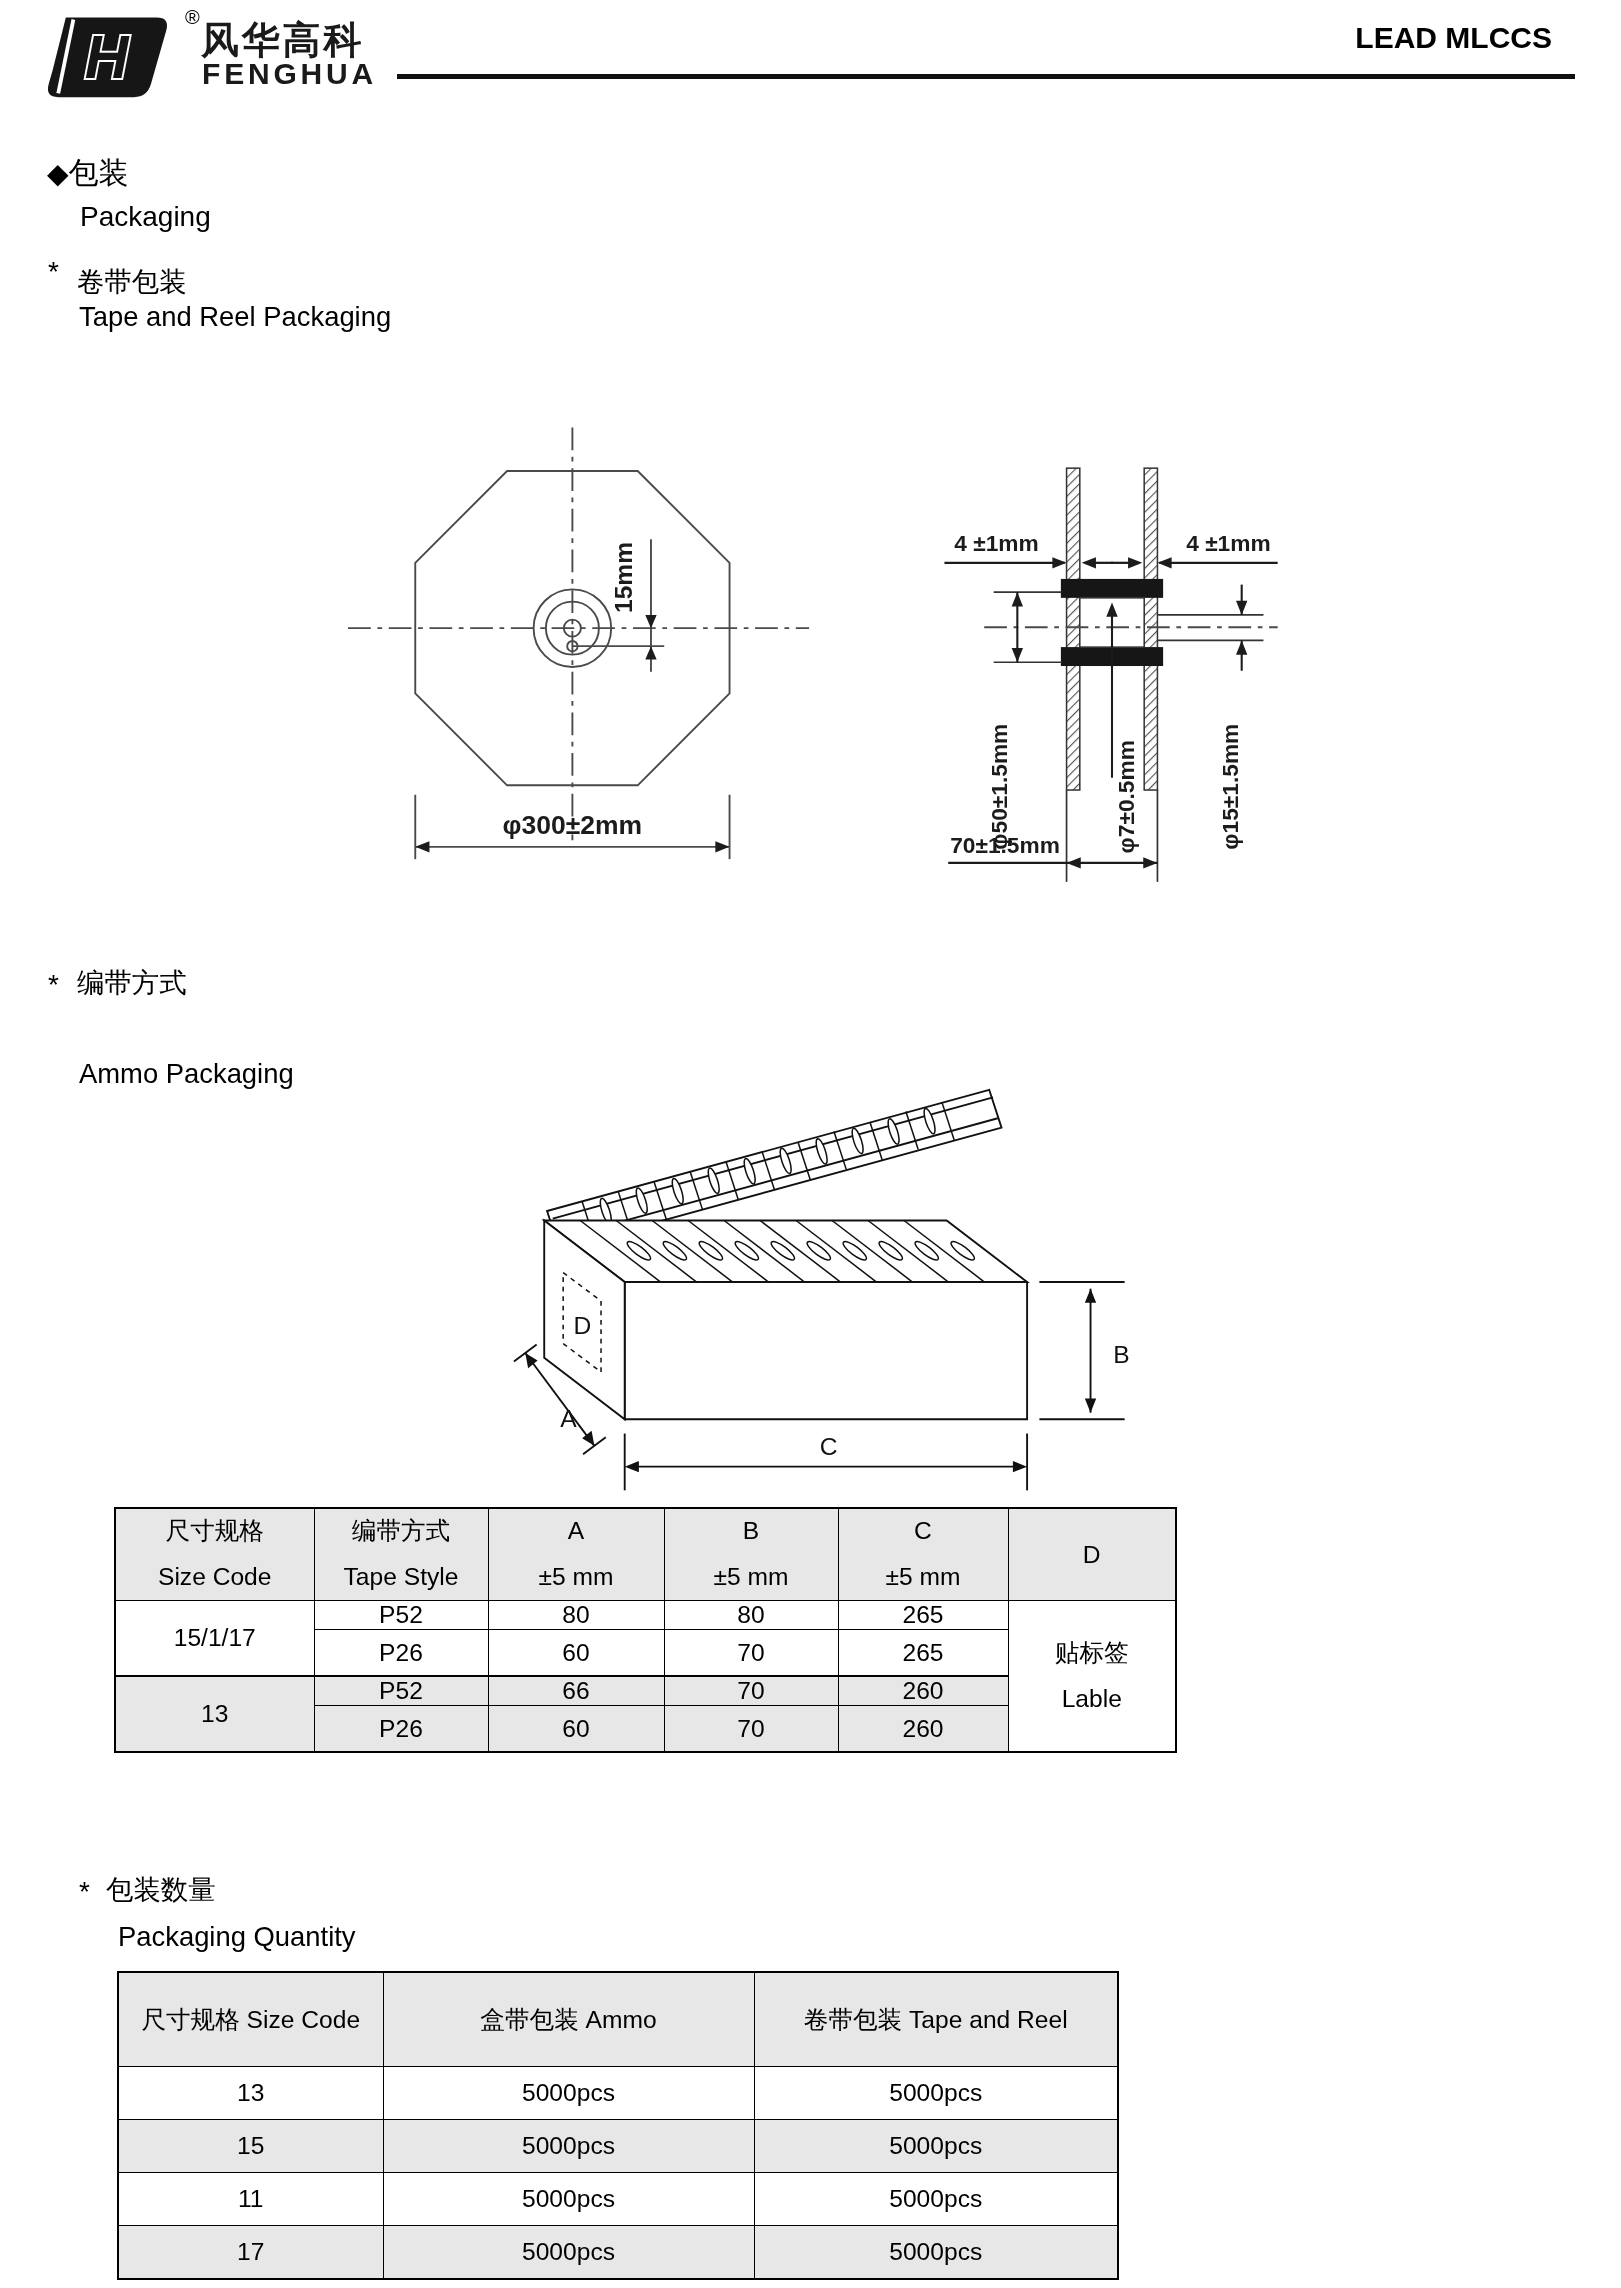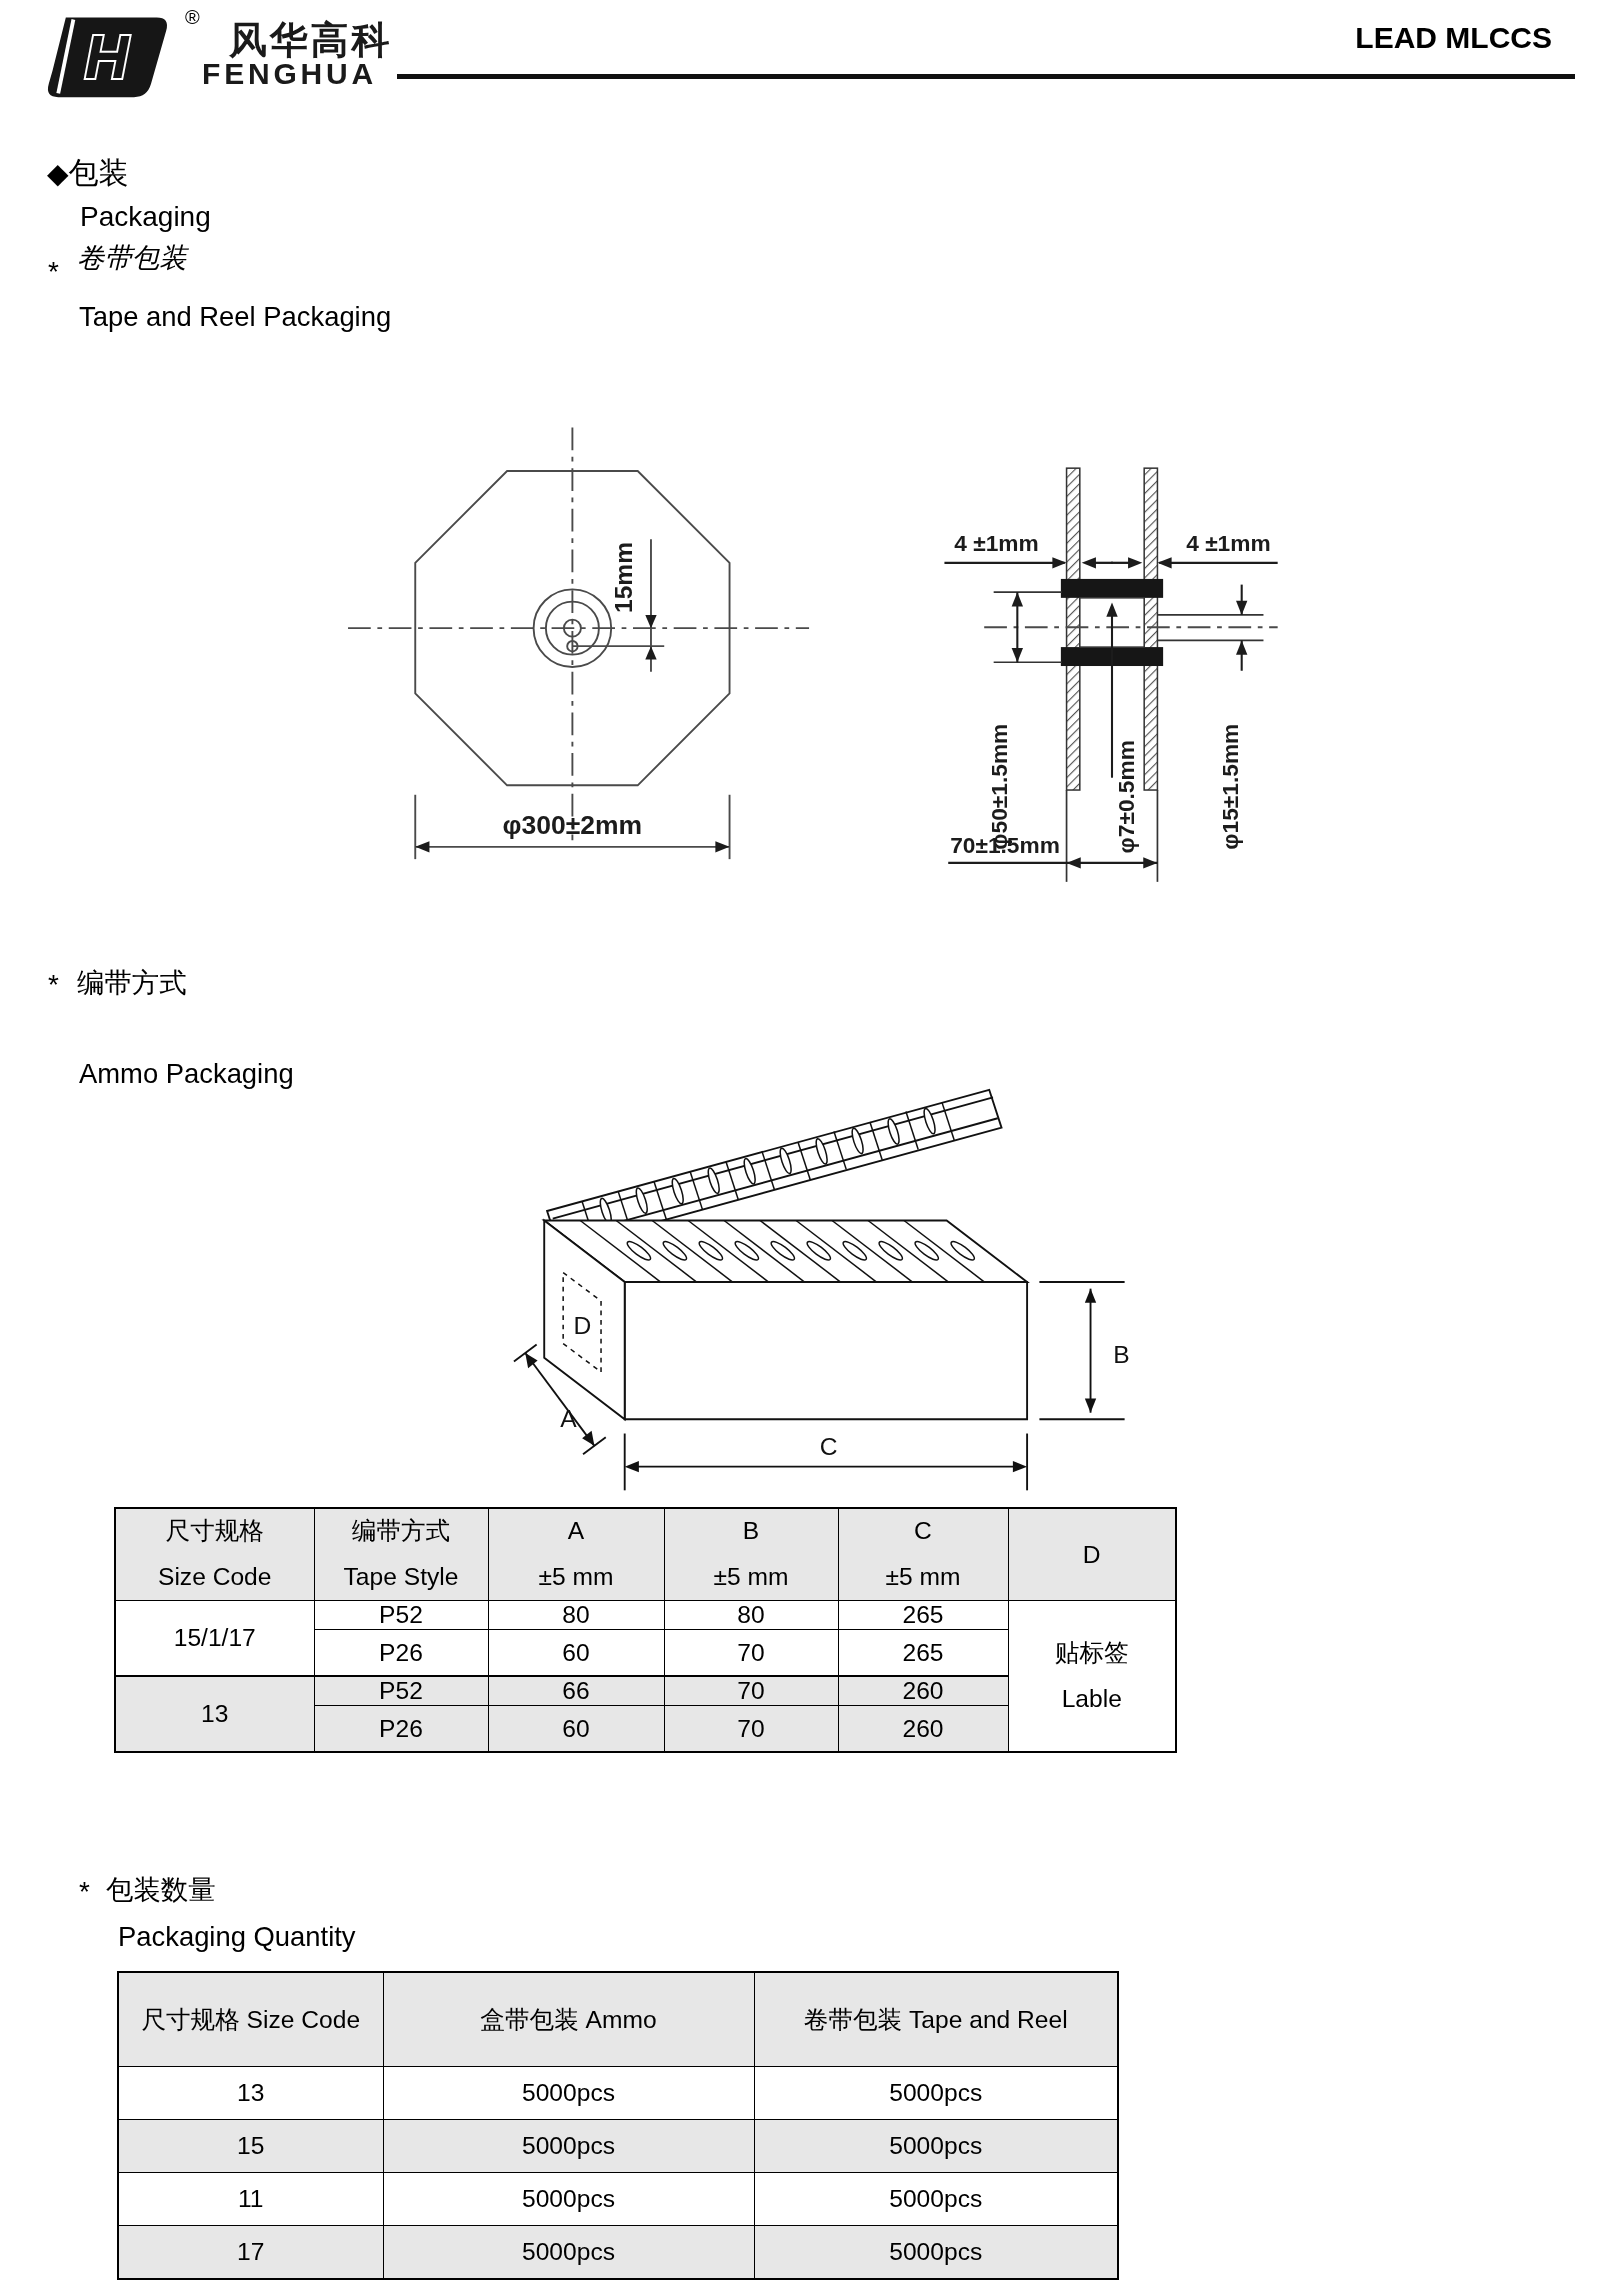--- a/index.html
+++ b/index.html
@@ -1,19 +1,19 @@
 <!DOCTYPE html>
 <html style="font-size:15px"><head>
 <meta charset="utf-8">
 <style>
   html,body{margin:0;padding:0;background:#fff;}
   .page{position:relative;width:1621px;height:2288px;background:#ffffff;
         font-family:"Liberation Sans","DejaVu Sans",sans-serif;color:#000;overflow:hidden;}
   .abs{position:absolute;}
-  .logo-cn{font-size:38px;font-weight:bold;letter-spacing:2.8px;color:#1a1a1a;margin-left:28px;}
+  .logo-cn{font-size:38px;font-weight:bold;letter-spacing:2.8px;color:#1a1a1a;}
   .logo-en{font-size:30px;font-weight:600;letter-spacing:3.8px;color:#1a1a1a;}
   .doc-title{font-size:30px;font-weight:bold;color:#000;}
   .rule{background:#101010;}
   .sec-diamond{font-size:28px;font-weight:bold;}
   .sec-cn{font-size:30px;color:#000;}
   .sec-en{font-size:28px;color:#000;}
   .sub-star{font-size:28px;}
   .sub-cn{font-size:27.4px;}
   .sub-en{font-size:27.4px;}
   table{border-collapse:collapse;table-layout:fixed;background:#fff;}
@@ -45,21 +45,21 @@
   <div class="abs logo-en" style="left:202px;top:57px;">FENGHUA</div>
   <div class="abs doc-title" style="left:1259px;top:21px;width:293px;text-align:right;">LEAD MLCCS</div>
   <div class="abs rule" style="left:397px;top:74px;width:1178px;height:4.7px;"></div>
 
   <div class="abs" style="left:47px;top:153px;">
     <span class="sec-diamond">◆</span><span class="sec-cn">包装</span>
   </div>
   <div class="abs sec-en" style="left:80px;top:201px;">Packaging</div>
 
   <div class="abs sub-star" style="left:48px;top:256px;">*</div>
-  <div class="abs sub-cn" style="left:77px;top:240px;font-style:italic;">卷带包装</div>
+  <div class="abs sub-cn" style="left:77px;top:264px;">卷带包装</div>
   <div class="abs sub-en" style="left:79px;top:301px;">Tape and Reel Packaging</div>
 
   <svg class="abs" style="left:331px;top:416px;" width="994" height="483" viewBox="0 0 1050 510">
     <defs>
       <pattern id="hatch" patternUnits="userSpaceOnUse" width="7" height="7" patternTransform="rotate(45)">
         <line x1="0" y1="0" x2="0" y2="7" stroke="#555" stroke-width="2.4"></line>
       </pattern>
     </defs>
 
     <g stroke="#4a4a4a" stroke-width="2" fill="none">

